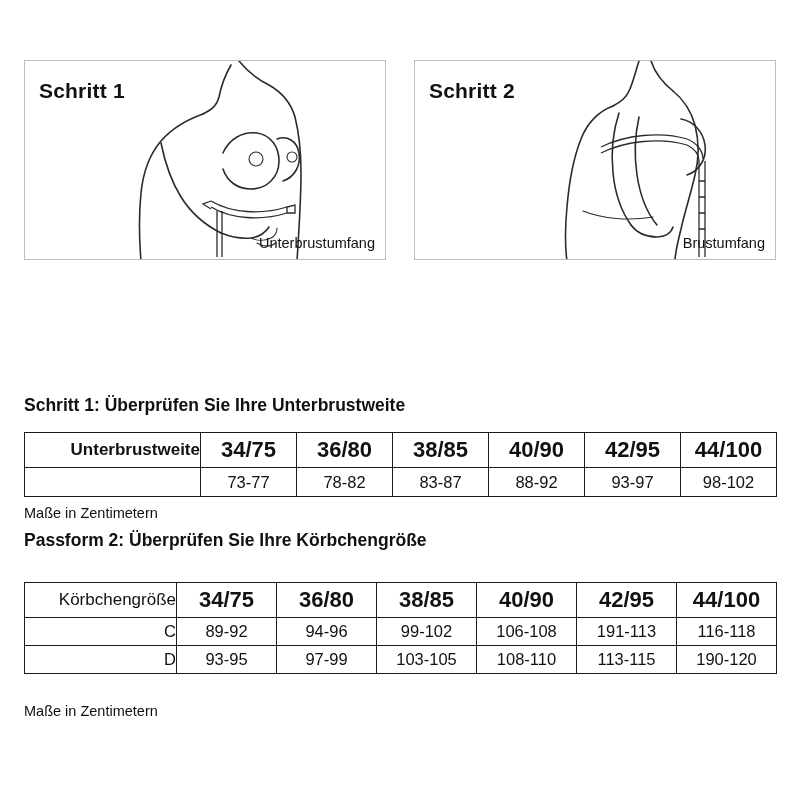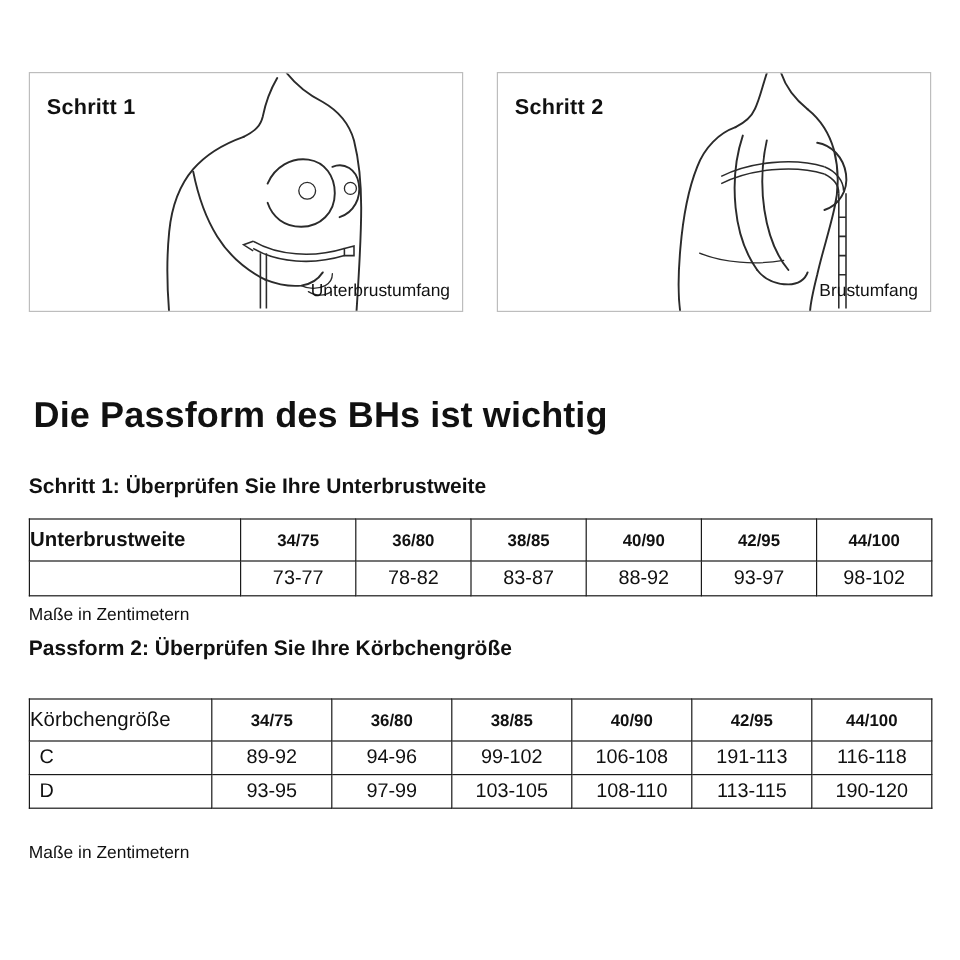--- a/index.html
+++ b/index.html
@@ -38,21 +38,21 @@
     height: 200px;
     border: 1px solid #bdbdbd;
     box-sizing: border-box;
     background: #ffffff;
     overflow: hidden;
   }
   .panel-title {
     position: absolute;
     left: 14px;
     top: 18px;
-    font-size: 18px;
+    font-size: 21px;
     font-weight: bold;
     letter-spacing: .2px;
   }
   .panel-caption {
     position: absolute;
     right: 10px;
     bottom: 8px;
     font-size: 14.5px;
     color: #111;
   }
@@ -100,28 +100,28 @@
   }
   table.sizechart td, table.sizechart th {
     border: 1px solid #1a1a1a;
     text-align: center;
     font-size: 16.5px;
     font-weight: normal;
     padding: 2px 0;
     color: #111;
   }
   table.sizechart .rowhead {
-    text-align: left;
+    text-align: right;
     padding-left: 8px;
     font-weight: bold;
     font-size: 16.5px;
   }
   table.sizechart .hdr td {
     font-weight: bold;
-    font-size: 14px;
+    font-size: 22px;
     padding: 3px 0 4px 0;
   }
   table.sizechart .hdr td.rowhead {
     font-size: 17px;
   }
 
   #table1 {
     left: 24px;
     top: 432px;
     width: 752px;
@@ -213,21 +213,20 @@
         <path class="tape" d="M284 100 L284 196"></path>
         <path class="tape" d="M290 100 L290 196"></path>
         <path class="tape" d="M284 120 L290 120 M284 136 L290 136 M284 152 L290 152 M284 168 L290 168"></path>
       </svg>
       <div class="panel-title">Schritt 2</div>
       <div class="panel-caption">Brustumfang</div>
     </div>
   </div>
 
 
-  <div class="headline">Die Passform des BHs ist wichtig</div>
 
   <div class="step-head" id="step1-head">Schritt 1: Überprüfen Sie Ihre Unterbrustweite</div>
 
   <table class="sizechart" id="table1">
     <colgroup>
       <col style="width:176px">
       <col style="width:96px">
         <col style="width:96px">
         <col style="width:96px">
       <col style="width:96px">

